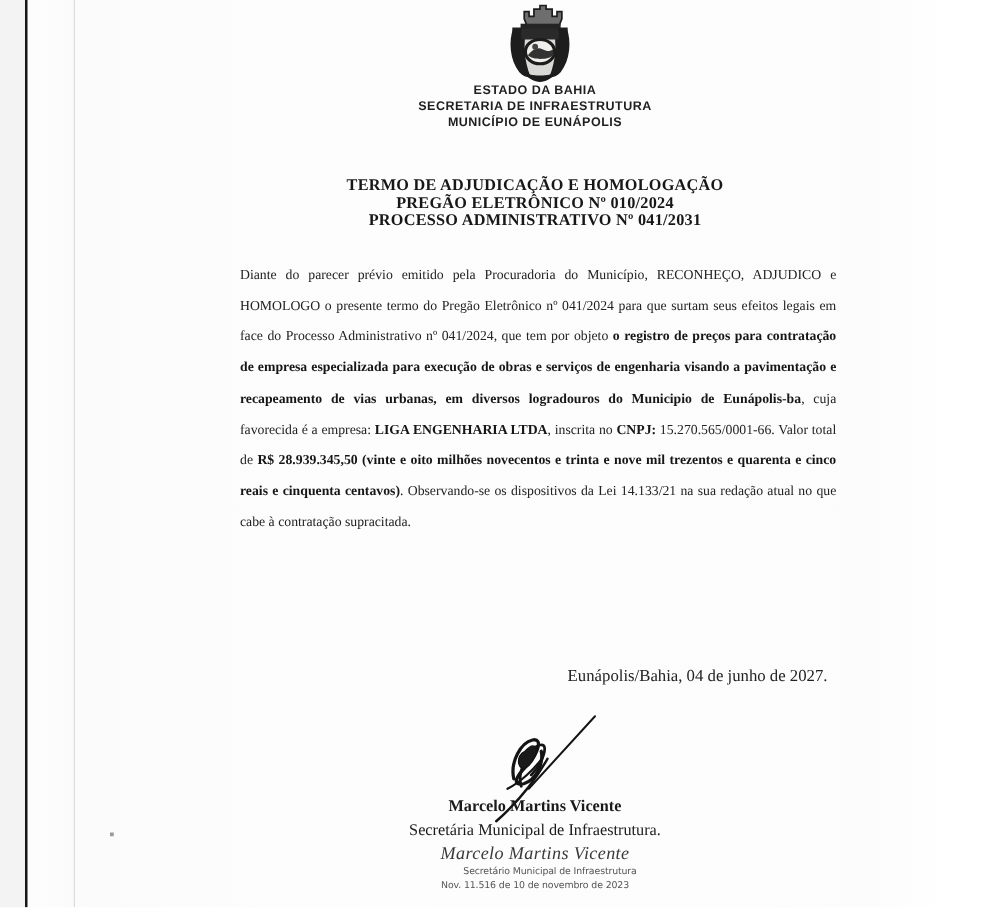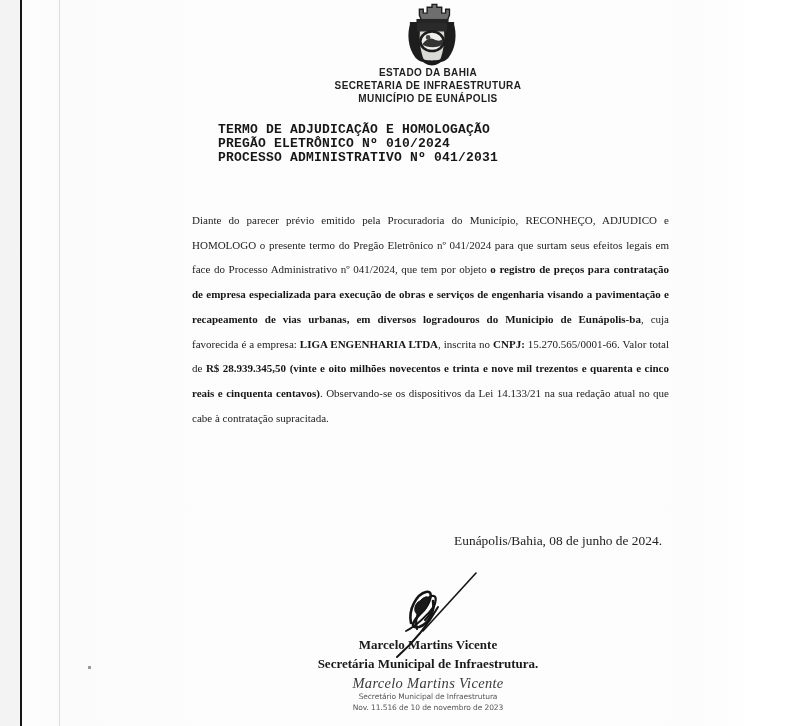--- a/index.html
+++ b/index.html
@@ -10,38 +10,38 @@
   }
   .scan-line-black{position:absolute;left:20px;top:0;width:2px;height:726px;background:#161616;}
   .scan-line-faint{position:absolute;left:59px;top:0;width:1px;height:726px;background:#dedede;}
   .speck{position:absolute;left:88px;top:666px;width:3px;height:3px;background:#9a9a9a;}
 
   .crest{position:absolute;left:398px;top:3px;width:68px;height:63px;}
 
   .org{position:absolute;left:278px;top:66px;width:300px;text-align:center;
        font-family:"Liberation Sans", sans-serif;font-weight:bold;font-size:10px;
        line-height:13px;letter-spacing:.4px;color:#1f1f1f;}
-  .title{position:absolute;left:218px;top:123px;width:420px;text-align:left;
-       font-weight:bold;font-size:13px;line-height:14px;letter-spacing:.2px;color:#171717;font-family:Liberation Mono, monospace;}
+  .title{position:absolute;left:218px;top:141px;width:420px;text-align:center;
+       font-weight:bold;font-size:13px;line-height:14px;letter-spacing:.2px;color:#171717;}
 
   .bodytext{position:absolute;left:192px;top:197px;width:477px;
        font-size:11px;line-height:24.7px;text-align:justify;color:#222;}
   .bodytext .b{font-weight:bold;color:#161616;}
 
   .dateline{position:absolute;left:192px;top:533px;width:470px;text-align:right;
        font-size:13.4px;color:#222;}
 
   .sig-svg{position:absolute;left:383px;top:571px;width:98px;height:88px;}
   .sig-name{position:absolute;left:248px;top:637px;width:360px;text-align:center;
        font-weight:bold;font-size:13px;color:#1a1a1a;}
   .sig-role{position:absolute;left:248px;top:656px;width:360px;text-align:center;
-       font-weight:bold;font-size:13px;color:#1a1a1a;}
+       font-weight:normal;font-size:13px;color:#1a1a1a;}
   .stamp-name{position:absolute;left:248px;top:675px;width:360px;text-align:center;
        font-style:italic;font-size:14.5px;color:#3a3a3a;letter-spacing:.3px;}
-  .stamp-role{position:absolute;left:248px;top:692px;width:360px;text-align:center;
+  .stamp-role{position:absolute;left:260px;top:692px;width:360px;text-align:center;
        font-family:"DejaVu Sans", sans-serif;font-size:7.5px;color:#555;letter-spacing:-.1px;}
   .stamp-decree{position:absolute;left:248px;top:703px;width:360px;text-align:center;
        font-family:"DejaVu Sans", sans-serif;font-size:7.5px;color:#555;letter-spacing:-.1px;}
 </style>
 </head>
 <body>
 
 <div class="canvas">
 
   <div class="scan-line-black"></div>
@@ -74,21 +74,21 @@
   </div>
 
   <div class="title">
     <div>TERMO DE ADJUDICAÇÃO E HOMOLOGAÇÃO</div>
     <div>PREGÃO ELETRÔNICO Nº 010/2024</div>
     <div>PROCESSO ADMINISTRATIVO Nº 041/2031</div>
   </div>
 
   <p class="bodytext"><span>Diante do parecer prévio emitido pela Procuradoria do Município, RECONHEÇO, ADJUDICO e HOMOLOGO o presente termo do Pregão Eletrônico nº 041/2024 para que surtam seus efeitos legais em face do Processo Administrativo nº 041/2024, que tem por objeto </span><span class="b">o registro de preços para contratação de empresa especializada para execução de obras e serviços de engenharia visando a pavimentação e recapeamento de vias urbanas, em diversos logradouros do Municipio de Eunápolis-ba</span><span>, cuja favorecida é a empresa: </span><span class="b">LIGA ENGENHARIA LTDA</span><span>, inscrita no </span><span class="b">CNPJ:</span><span> 15.270.565/0001-66. Valor total de </span><span class="b">R$ 28.939.345,50 (vinte e oito milhões novecentos e trinta e nove mil trezentos e quarenta e cinco reais e cinquenta centavos)</span><span>. Observando-se os dispositivos da Lei 14.133/21 na sua redação atual no que cabe à contratação supracitada.</span></p>
 
-  <div class="dateline">Eunápolis/Bahia, 08 de junho de 2024.</div>
+  <div class="dateline">Eunápolis/Bahia, 04 de junho de 2027.</div>
 
   <svg class="sig-svg" viewBox="0 0 98 88" aria-hidden="true">
     <g fill="none" stroke="#141414" stroke-linecap="round">
       <path d="M93,2 L40,60" stroke-width="1.6"></path>
       <path d="M55,36 C46,52 32,70 14,86" stroke-width="2"></path>
       <path d="M28,52 C25,38 34,23 43,21 C52,19 47,33 38,42 C30,50 26,58 36,56 C46,53 52,40 50,30" stroke-width="2.6"></path>
       <path d="M34,58 C30,46 41,27 49,25 C57,23 51,40 42,49" stroke-width="2.2"></path>
       <path d="M23,60 C33,55 45,44 51,35" stroke-width="1.8"></path>
       <path d="M37,30 C43,23 49,25 45,34 C41,43 34,47 32,40 C31,35 34,31 37,30 Z" stroke-width="1" fill="#1a1a1a"></path>
     </g>

